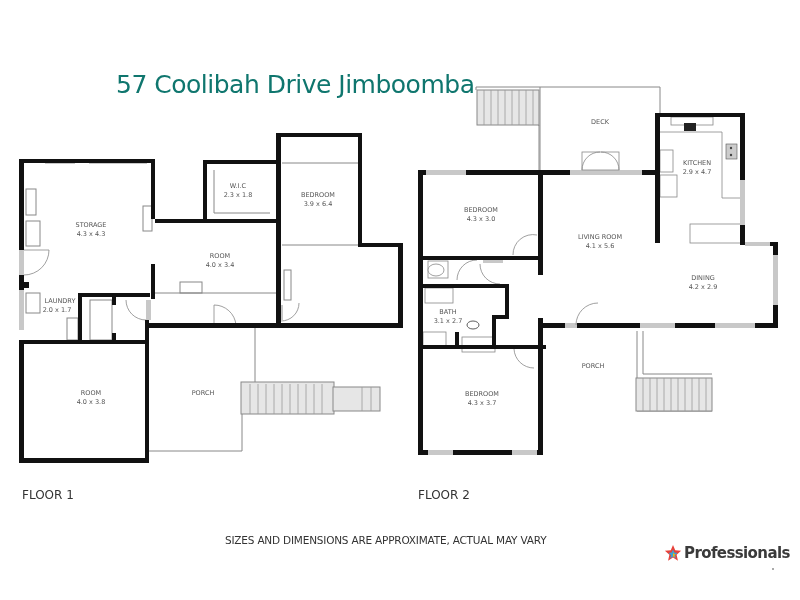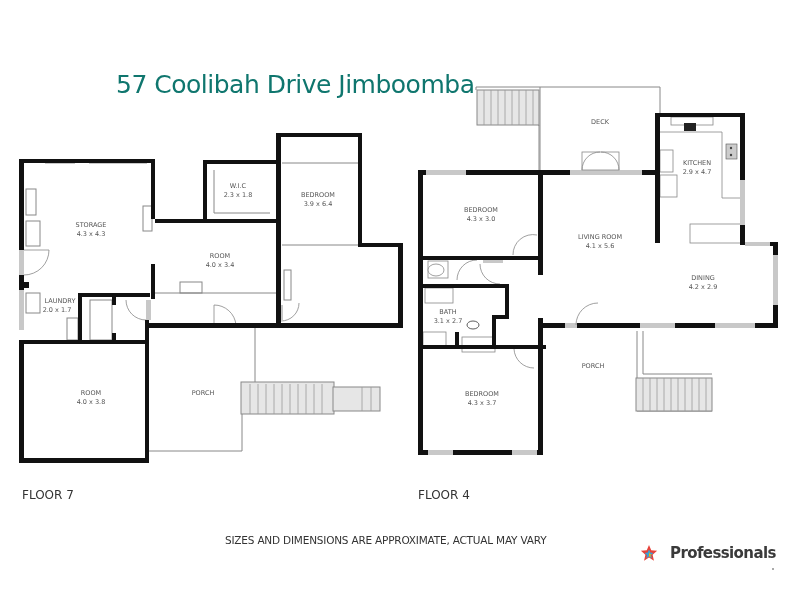--- a/index.html
+++ b/index.html
@@ -2,21 +2,21 @@
 <html><head>
 <meta charset="utf-8">
 <style>
   html,body{margin:0;padding:0;background:#fff;}
   body{width:800px;height:600px;position:relative;overflow:hidden;font-family:"DejaVu Sans",sans-serif;color:#444;}
   .title{position:absolute;left:116px;top:70px;font-size:25px;color:#0f766e;font-family:"DejaVu Sans",sans-serif;letter-spacing:-0.5px;}
   svg.plan{position:absolute;left:0;top:0;}
   .lbl{font-family:"DejaVu Sans",sans-serif;font-size:6.5px;fill:#555;text-anchor:middle;}
   .floor{position:absolute;font-size:12px;color:#333;}
   .disclaimer{position:absolute;left:225px;top:534px;font-size:10.5px;color:#333;letter-spacing:-0.2px;}
-  .logo{position:absolute;left:640px;top:544px;display:flex;align-items:center;gap:12px;}
+  .logo{position:absolute;left:664px;top:544px;display:flex;align-items:center;gap:2px;}
   .logo-text{font-size:15px;font-weight:bold;color:#3a3a3a;letter-spacing:-0.6px;}
   .dot{position:absolute;left:772px;top:568px;width:2px;height:2px;background:#aaa;}
 </style>
 </head>
 <body>
 
 <div class="title">57 Coolibah Drive Jimboomba</div>
 
 <svg class="plan" width="800" height="600" viewBox="0 0 800 600">
 
@@ -251,22 +251,22 @@
     <text class="lbl" x="703" y="280">DINING</text>
     <text class="lbl" x="703" y="289">4.2 x 2.9</text>
     <text class="lbl" x="448" y="314">BATH</text>
     <text class="lbl" x="448" y="323">3.1 x 2.7</text>
     <text class="lbl" x="593" y="368">PORCH</text>
     <text class="lbl" x="482" y="396">BEDROOM</text>
     <text class="lbl" x="482" y="405">4.3 x 3.7</text>
   </g>
 </svg>
 
-<div class="floor" style="left:22px;top:488px;">FLOOR 7</div>
-<div class="floor" style="left:418px;top:488px;">FLOOR 4</div>
+<div class="floor" style="left:22px;top:488px;">FLOOR 1</div>
+<div class="floor" style="left:418px;top:488px;">FLOOR 2</div>
 
 <div class="disclaimer">SIZES AND DIMENSIONS ARE APPROXIMATE, ACTUAL MAY VARY</div>
 
 <div class="logo">
   <svg width="18" height="18" viewBox="0 0 20 20">
     <polygon points="10,1 12.5,7 19,7.5 14,12 15.5,18.5 10,15 4.5,18.5 6,12 1,7.5 7.5,7" fill="#e8423a"></polygon>
     <polygon points="10,6 11.5,9.5 15,10 12.3,12.3 13,16 10,14 7,16 7.7,12.3 5,10 8.5,9.5" fill="#3aa0d8"></polygon>
     <polygon points="10,9 11,11 13,11.3 11.5,12.6 12,14.6 10,13.5" fill="#f5b700"></polygon>
   </svg>
   <span class="logo-text">Professionals</span>

